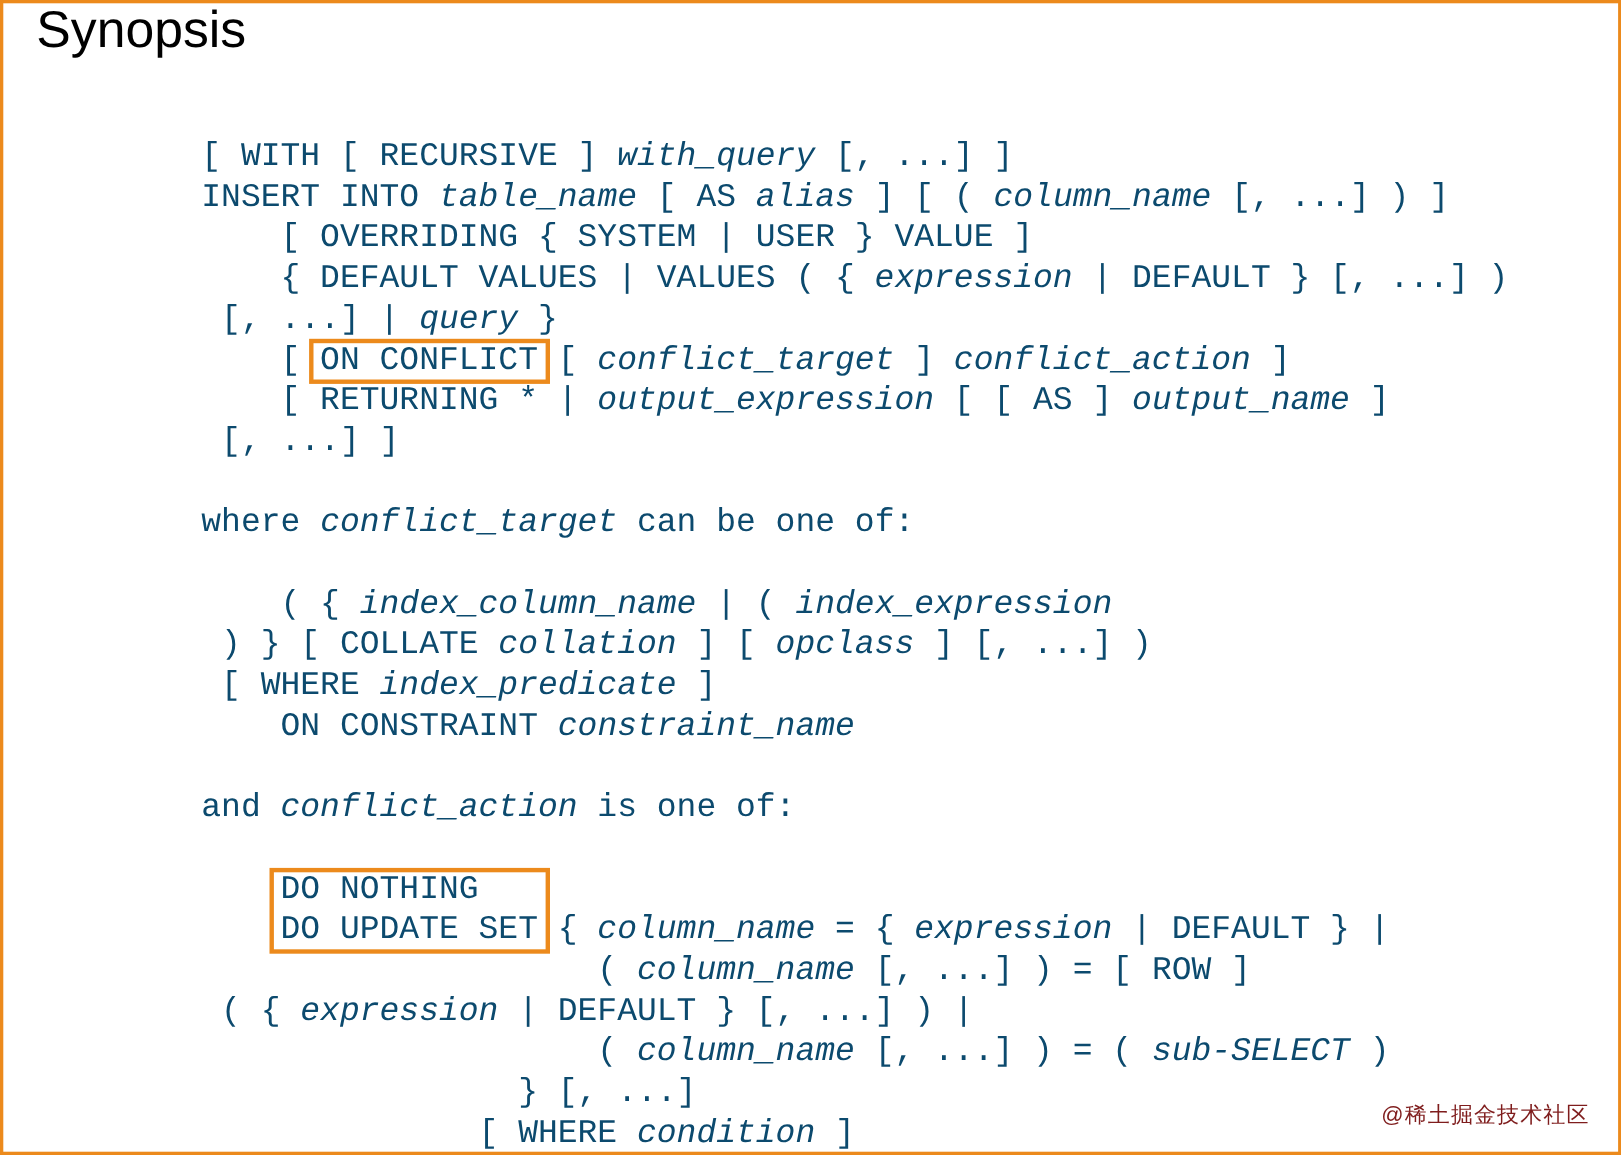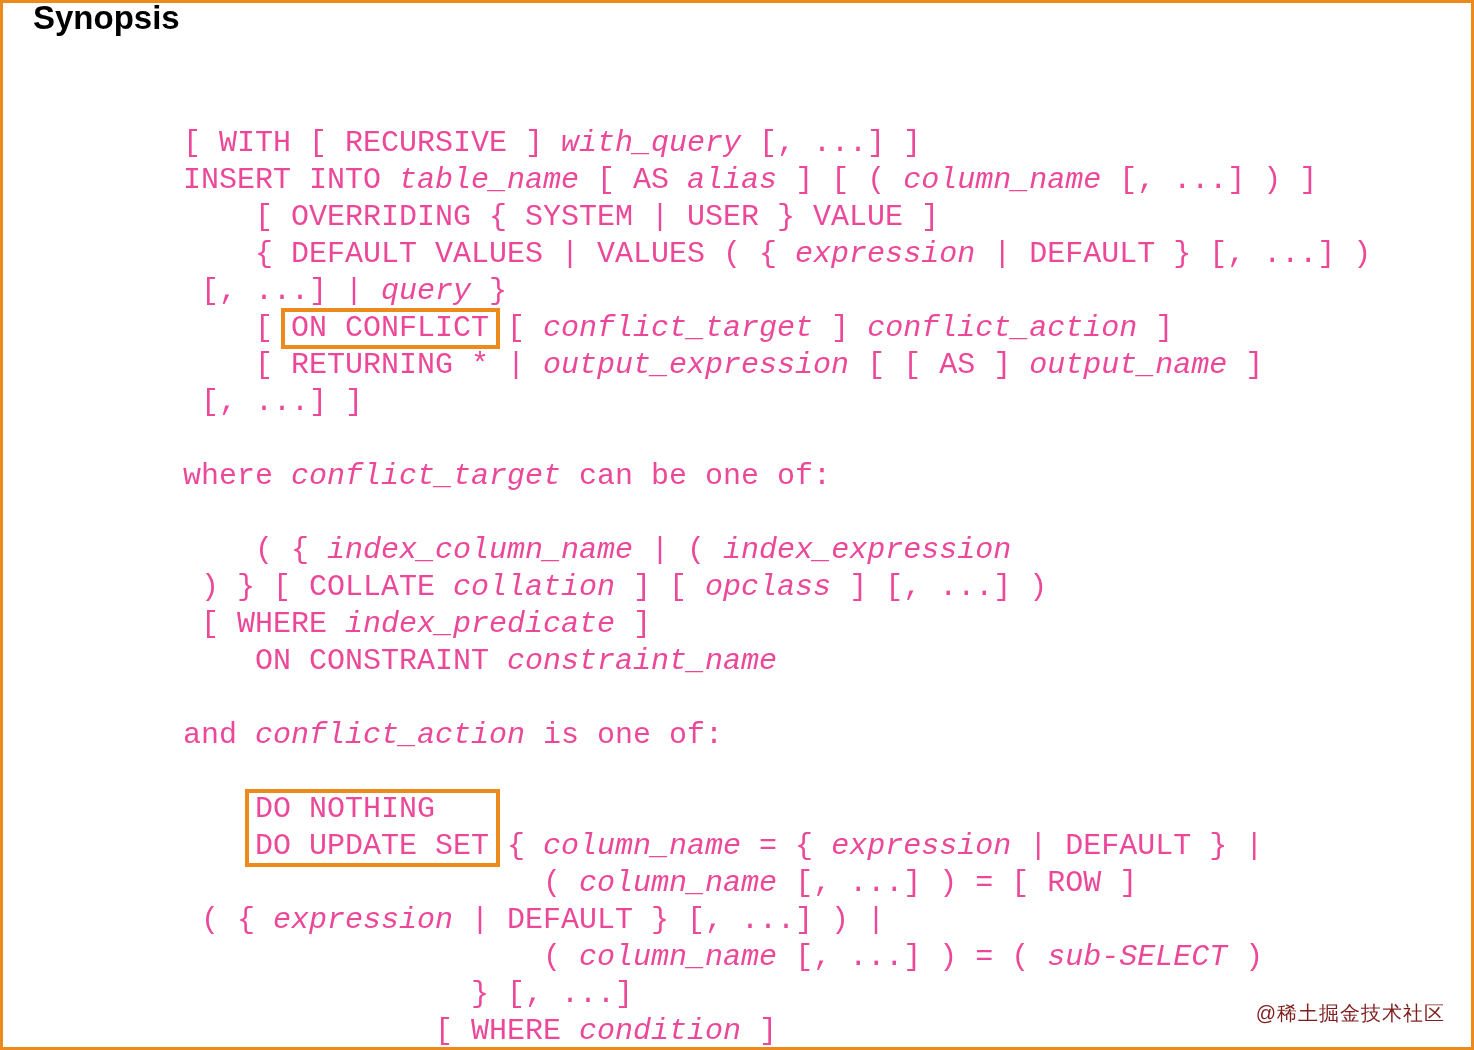--- a/index.html
+++ b/index.html
@@ -16,40 +16,40 @@
     background: #ffffff;
     border: 3px solid #EC8A1C;
     overflow: hidden;
   }
   #page-title {
     position: absolute;
     left: 30px;
     top: -4px;
     margin: 0;
     font-family: "Liberation Sans", sans-serif;
-    font-size: 33px;
-    font-weight: bold;
+    font-size: 47px;
+    font-weight: normal;
     color: #000000;
     letter-spacing: 0px;
   }
   #code-area {
     position: absolute;
     left: 0;
     top: 0;
     width: 100%;
     height: 100%;
   }
   #code-block {
     position: absolute;
     left: 180px;
     top: 122px;
     margin: 0;
     font-family: "Liberation Mono", monospace;
     font-size: 30px;
-    color: #ec4899;
+    color: #0c4a6e;
     white-space: pre;
   }
   .code-line {
     height: 37px;
     line-height: 37px;
   }
   .var {
     font-style: italic;
   }
   .hl-box {

